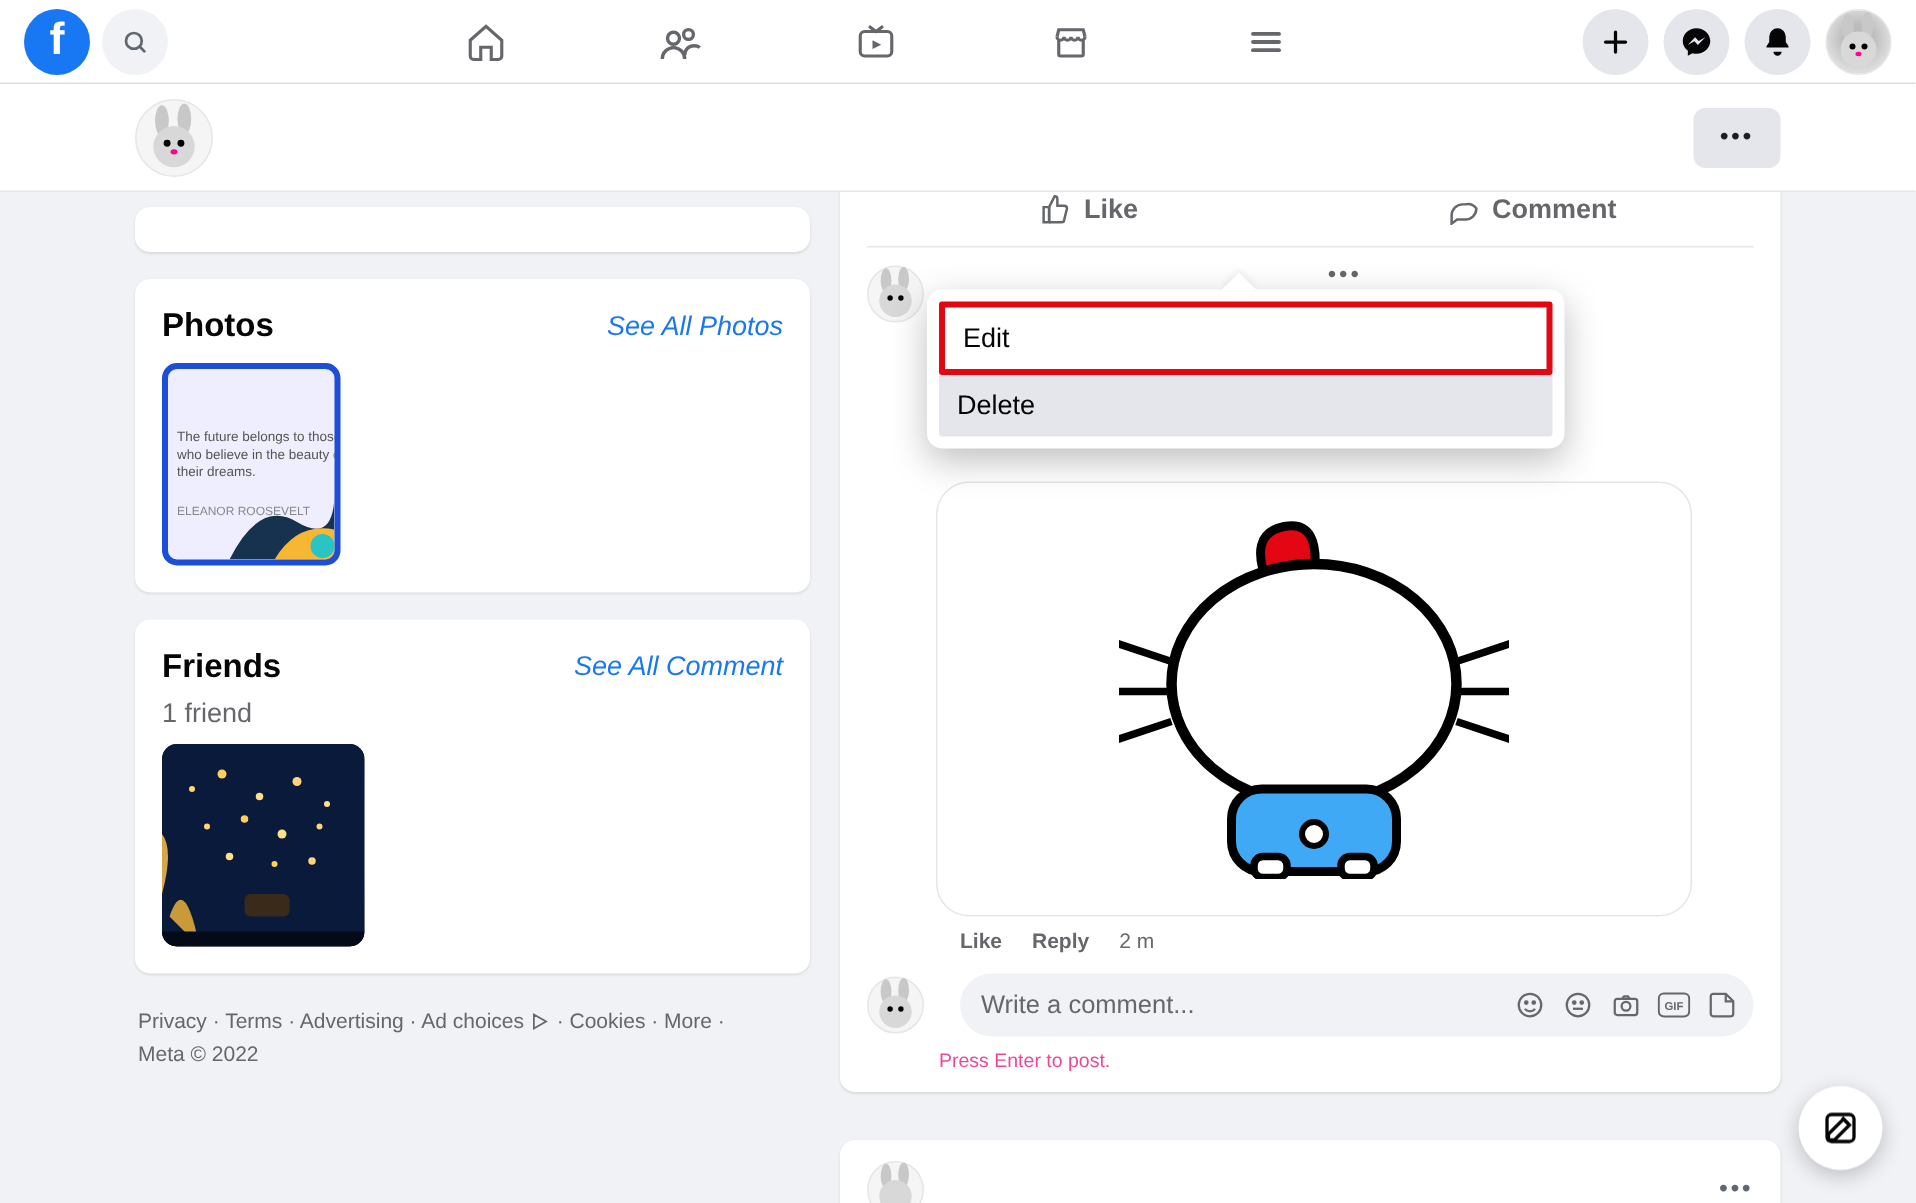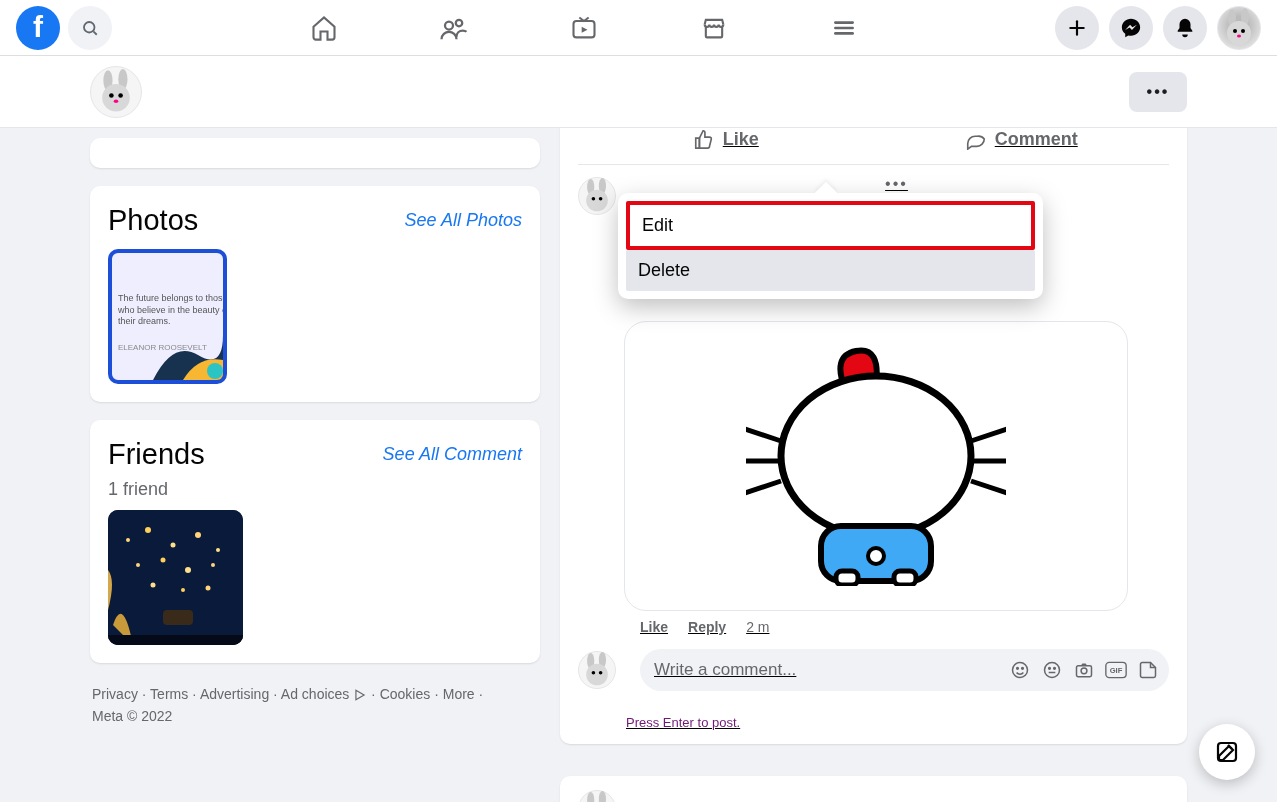--- a/index.html
+++ b/index.html
@@ -22,38 +22,38 @@
   .sub-avatar { width:52px; height:52px; border-radius:50%; border:1px solid #e4e6eb; background:#f5f5f5; display:flex; align-items:center; justify-content:center; overflow:hidden; }
   .more-btn { width:58px; height:40px; border-radius:8px; background:#e4e6eb; display:flex; align-items:center; justify-content:center; cursor:pointer; font-weight:700; color:#1c1e21; letter-spacing:2px; }
 
   
   .content { position:absolute; top:128px; left:0; right:0; bottom:0; display:flex; padding:0 90px; gap:20px; }
   .left-col { width:450px; display:flex; flex-direction:column; gap:18px; padding-top:10px; }
   .right-col { flex:1; padding-top:0; }
 
   .card { background:#fff; border-radius:10px; box-shadow:0 1px 2px rgba(0,0,0,.1); padding:18px; }
   .card-head { display:flex; justify-content:space-between; align-items:center; margin-bottom:12px; }
-  .card-title { font-size:29px; font-weight:400; color:#050505; }
+  .card-title { font-size:22px; font-weight:700; color:#050505; }
   .card-link { color:#1877f2; font-size:18px; cursor:pointer;font-style:italic; }
   .card-sub { font-size:18px; color:#65676b; margin-top:-4px; margin-bottom:10px; }
 
   .photo-thumb { width:119px; height:135px; border-radius:10px; background:#eef; border:4px solid #1d4ed8; position:relative; overflow:hidden; }
   .photo-quote { position:absolute; top:40px; left:6px; font-size:9px; color:#555; line-height:1.3; width:120px; }
   .photo-att { position:absolute; top:90px; left:6px; font-size:8px; color:#888;text-align:right; }
   .photo-wave { position:absolute; bottom:0; right:0; width:70px; height:55px; }
 
   .friend-thumb { width:135px; height:135px; border-radius:10px; background:linear-gradient(180deg,#0a1a3a 0%, #1a2a5a 60%, #000 100%); position:relative; overflow:hidden; }
   .lanterns { position:absolute; inset:0; }
 
   .footer-links { font-size:14px; color:#65676b; line-height:1.6; padding:2px; }
   .footer-links span { cursor:pointer; }
   .footer-links .sep::before { content:" · "; }
 
   
-  .post-card { background:#fff; border-radius:10px; box-shadow:0 1px 2px rgba(0,0,0,.1); padding:0 18px 14px; margin-bottom:32px; margin-top:-10px;text-decoration:underline; }
+  .post-card { background:#fff; border-radius:10px; box-shadow:0 1px 2px rgba(0,0,0,.1); padding:0 18px 14px; margin-bottom:32px; margin-top:-10px; }
   .action-bar { display:flex; border-bottom:1px solid #e4e6eb; padding:6px 0 10px; }
   .action { flex:1; display:flex; align-items:center; justify-content:center; gap:8px; color:#65676b; font-size:18px; font-weight:600; cursor:pointer; padding:4px 0; }
   .comment-row { display:flex; gap:8px; padding-top:12px; align-items:flex-start; }
   .small-avatar { width:38px; height:38px; border-radius:50%; border:1px solid #e4e6eb; background:#f5f5f5; flex-shrink:0; }
   .comment-body { flex:1; position:relative; }
   .ellipsis-top { text-align:center; padding-bottom:6px; color:#65676b; letter-spacing:2px; font-size:16px; cursor:pointer; position:relative; top:-2px; }
 
   .dropdown { position:absolute; top:16px; left:-6px; width:425px; background:#fff; border-radius:10px; box-shadow:0 8px 24px rgba(0,0,0,.25); padding:8px; z-index:30; }
   .dropdown::before { content:""; position:absolute; top:-8px; left:200px; width:16px; height:16px; background:#fff; transform:rotate(45deg); box-shadow:-2px -2px 4px rgba(0,0,0,.05); }
   .dd-item { padding:10px 12px; font-size:18px; color:#050505; border-radius:2px; cursor:pointer; position:relative; }
@@ -63,21 +63,21 @@
   .img-bubble { margin-top:120px; background:#fff; border:1px solid #e4e6eb; border-radius:22px; overflow:hidden; width:504px; height:290px; display:flex; align-items:center; justify-content:center; }
   .kitty { width:260px; height:240px; }
 
   .comment-actions { display:flex; gap:20px; padding:8px 2px 0 16px; font-size:14px; color:#65676b; }
   .comment-actions .b { font-weight:700; cursor:pointer; }
 
   .write-row { display:flex; gap:24px; margin-top:14px; align-items:center; }
   .write-input { flex:1; background:#f0f2f5; border-radius:22px; height:42px; display:flex; align-items:center; padding:0 14px; color:#65676b; font-size:17px; position:relative; }
   .input-icons { position:absolute; right:10px; display:flex; gap:10px; color:#65676b; }
   .input-icons span { width:22px; height:22px; display:flex; align-items:center; justify-content:center; cursor:pointer; }
-  .enter-hint { font-size:13px; color:#701a75; padding:24px 0 0 48px; }
+  .enter-hint { font-size:13px; color:#ec4899; padding:8px 0 0 48px; }
 
   .next-post { background:#fff; border-radius:10px; box-shadow:0 1px 2px rgba(0,0,0,.1); padding:14px 18px; display:flex; align-items:center; justify-content:space-between; min-height:46px; }
   .np-left { display:flex; align-items:center; gap:10px; }
   .np-text { font-size:18px; color:#050505; margin-left:150px; }
   .np-more { font-weight:700; letter-spacing:2px; color:#606770; cursor:pointer; }
 
   
   .compose-fab { position:fixed; bottom:22px; right:22px; width:56px; height:56px; border-radius:50%; background:#fff; box-shadow:0 4px 14px rgba(0,0,0,.22); display:flex; align-items:center; justify-content:center; cursor:pointer; z-index:60; }
 
   svg { display:block; }

